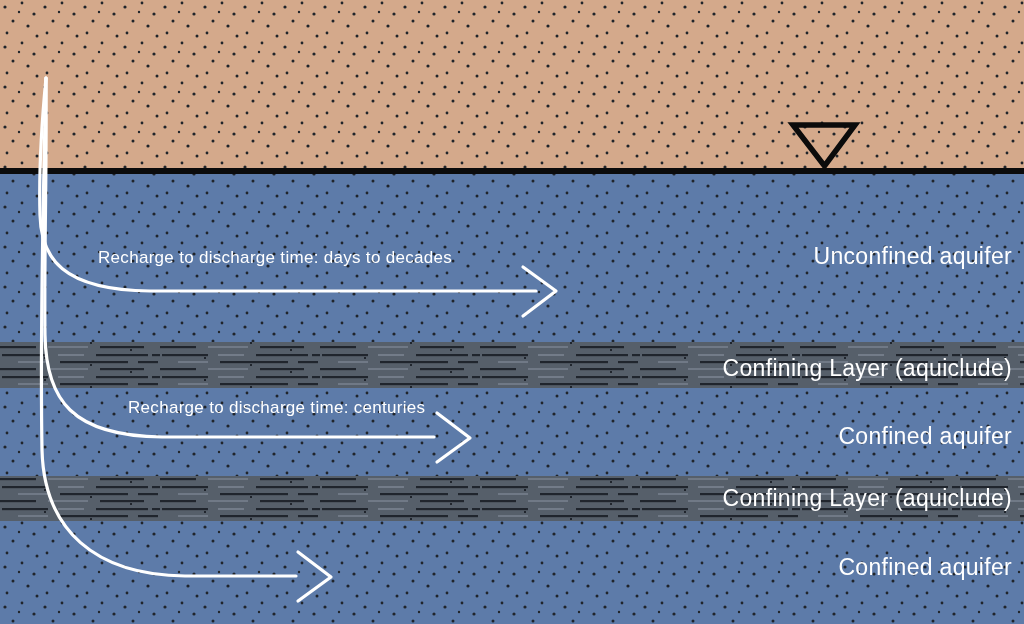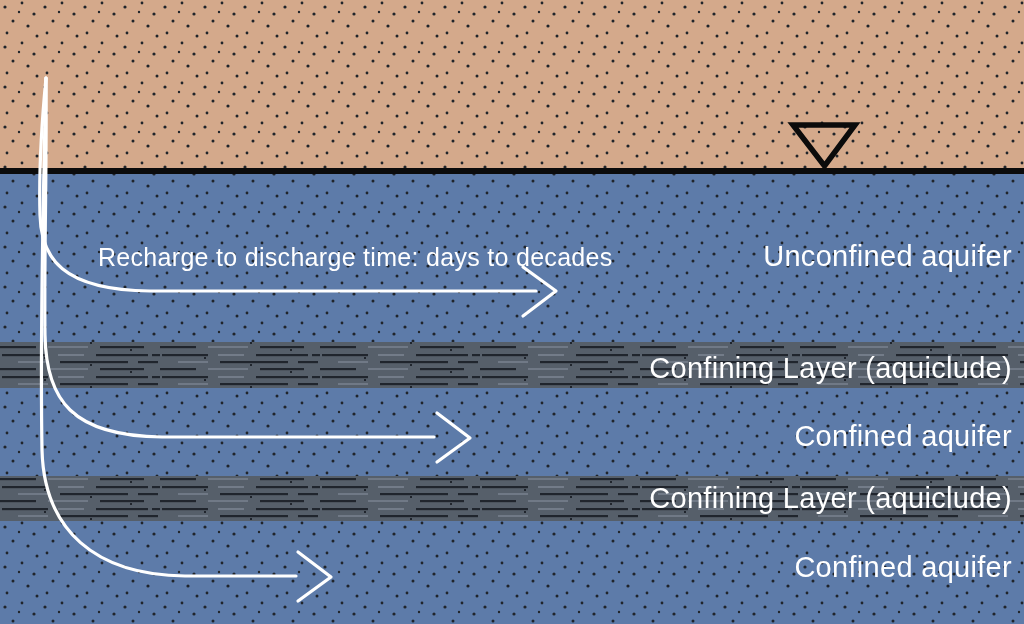--- a/index.html
+++ b/index.html
@@ -45,22 +45,22 @@
   
   .label {
     position: absolute;
     transform: translateY(-50%);
     white-space: nowrap;
     color: var(--c-label-text, #ffffff);
     letter-spacing: 0.3px;
     line-height: 1;
     user-select: none;
   }
-  .label.flow-label  { font-size: 25px; }
-  .label.layer-label { font-size: 29px; text-align: right; }
+  .label.flow-label  { font-size: 17px; }
+  .label.layer-label { font-size: 23px; text-align: right; }
 
   .lbl-flow-days      { left: 98px;  top: 257px; }
   .lbl-flow-centuries { left: 128px; top: 407px; }
   .lbl-flow-millennia { left: 128px; top: 544px; }
 
   .lbl-unconfined  { right: 12px; top: 256px; }
   .lbl-confining-1 { right: 12px; top: 368px; }
   .lbl-confined-1  { right: 12px; top: 436px; }
   .lbl-confining-2 { right: 12px; top: 498px; }
   .lbl-confined-2  { right: 12px; top: 567px; }
@@ -129,20 +129,21 @@
       <path class="flow-line" d="M 46 78 C 47 160 44 260 45 335 C 46 400 72 436 162 437 L 434 437"></path>
       <path class="flow-line" d="M 437 413 L 470 438 L 437 462"></path>
     </g>
     <g>
       <path class="flow-line" d="M 46 78 C 43 200 40 340 42 450 C 44 530 95 575 185 576 L 296 576"></path>
       <path class="flow-line" d="M 298 552 L 331 577 L 298 601"></path>
     </g>
   </svg>
 
   <div class="label flow-label lbl-flow-days">Recharge to discharge time: days to decades</div>
+  <div class="label flow-label lbl-flow-centuries">Recharge to discharge time: centuries</div>
 
   <div class="label layer-label lbl-unconfined">Unconfined aquifer</div>
   <div class="label layer-label lbl-confining-1">Confining Layer (aquiclude)</div>
   <div class="label layer-label lbl-confined-1">Confined aquifer</div>
   <div class="label layer-label lbl-confining-2">Confining Layer (aquiclude)</div>
   <div class="label layer-label lbl-confined-2">Confined aquifer</div>
 
 </div>
 
 </body></html>

